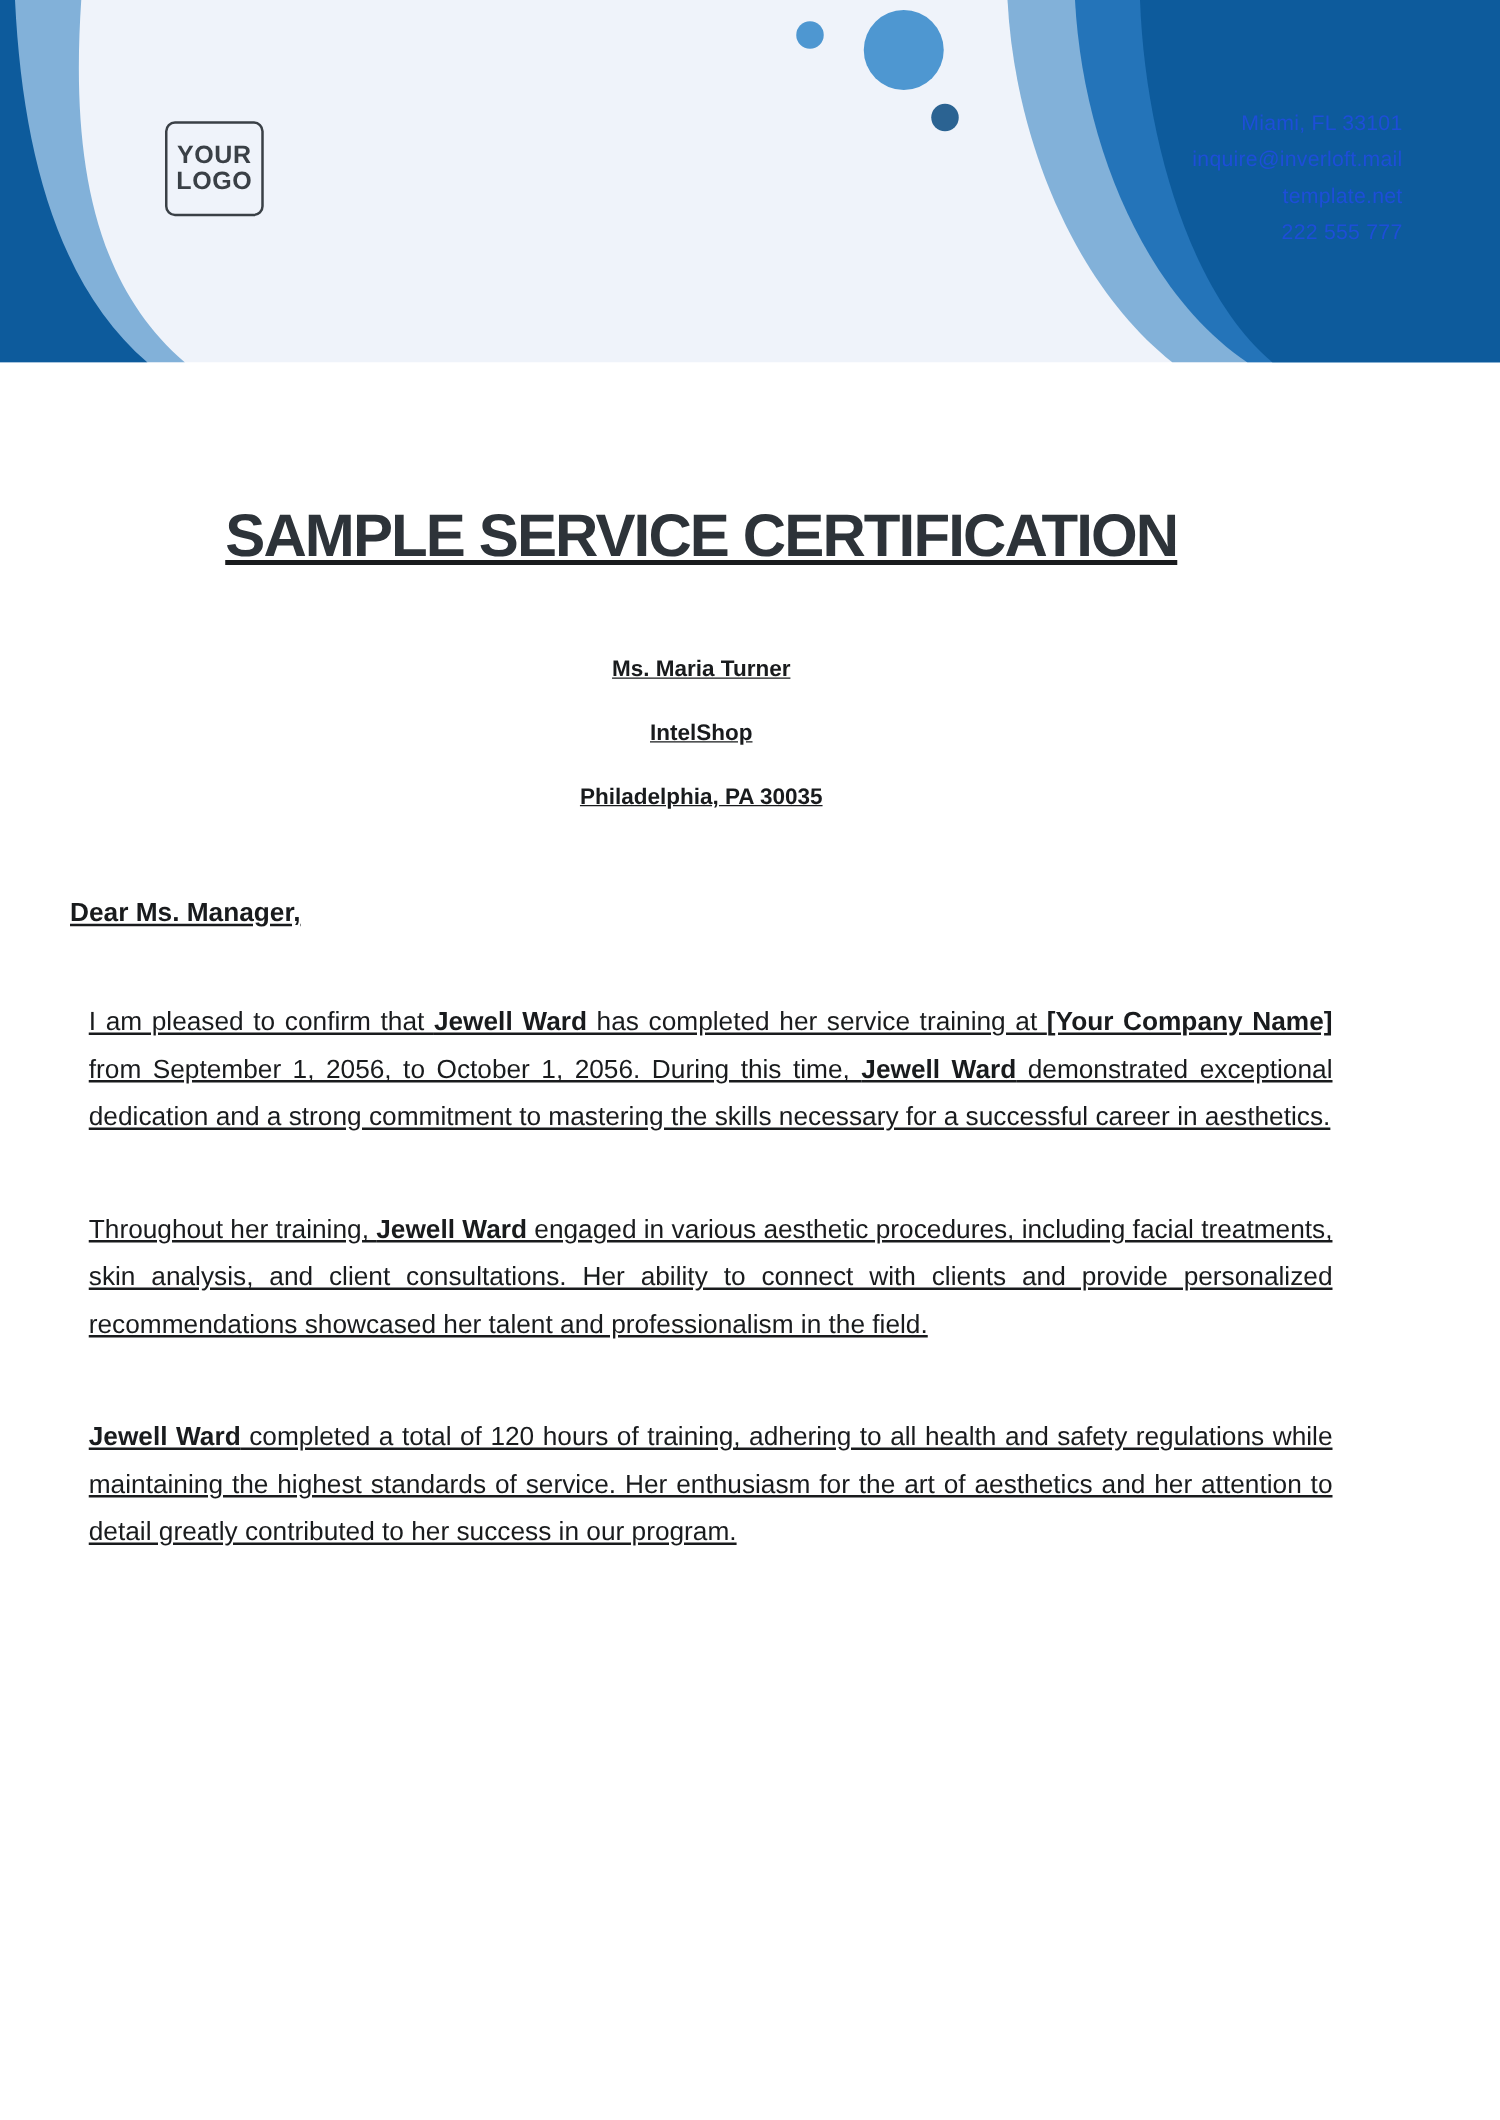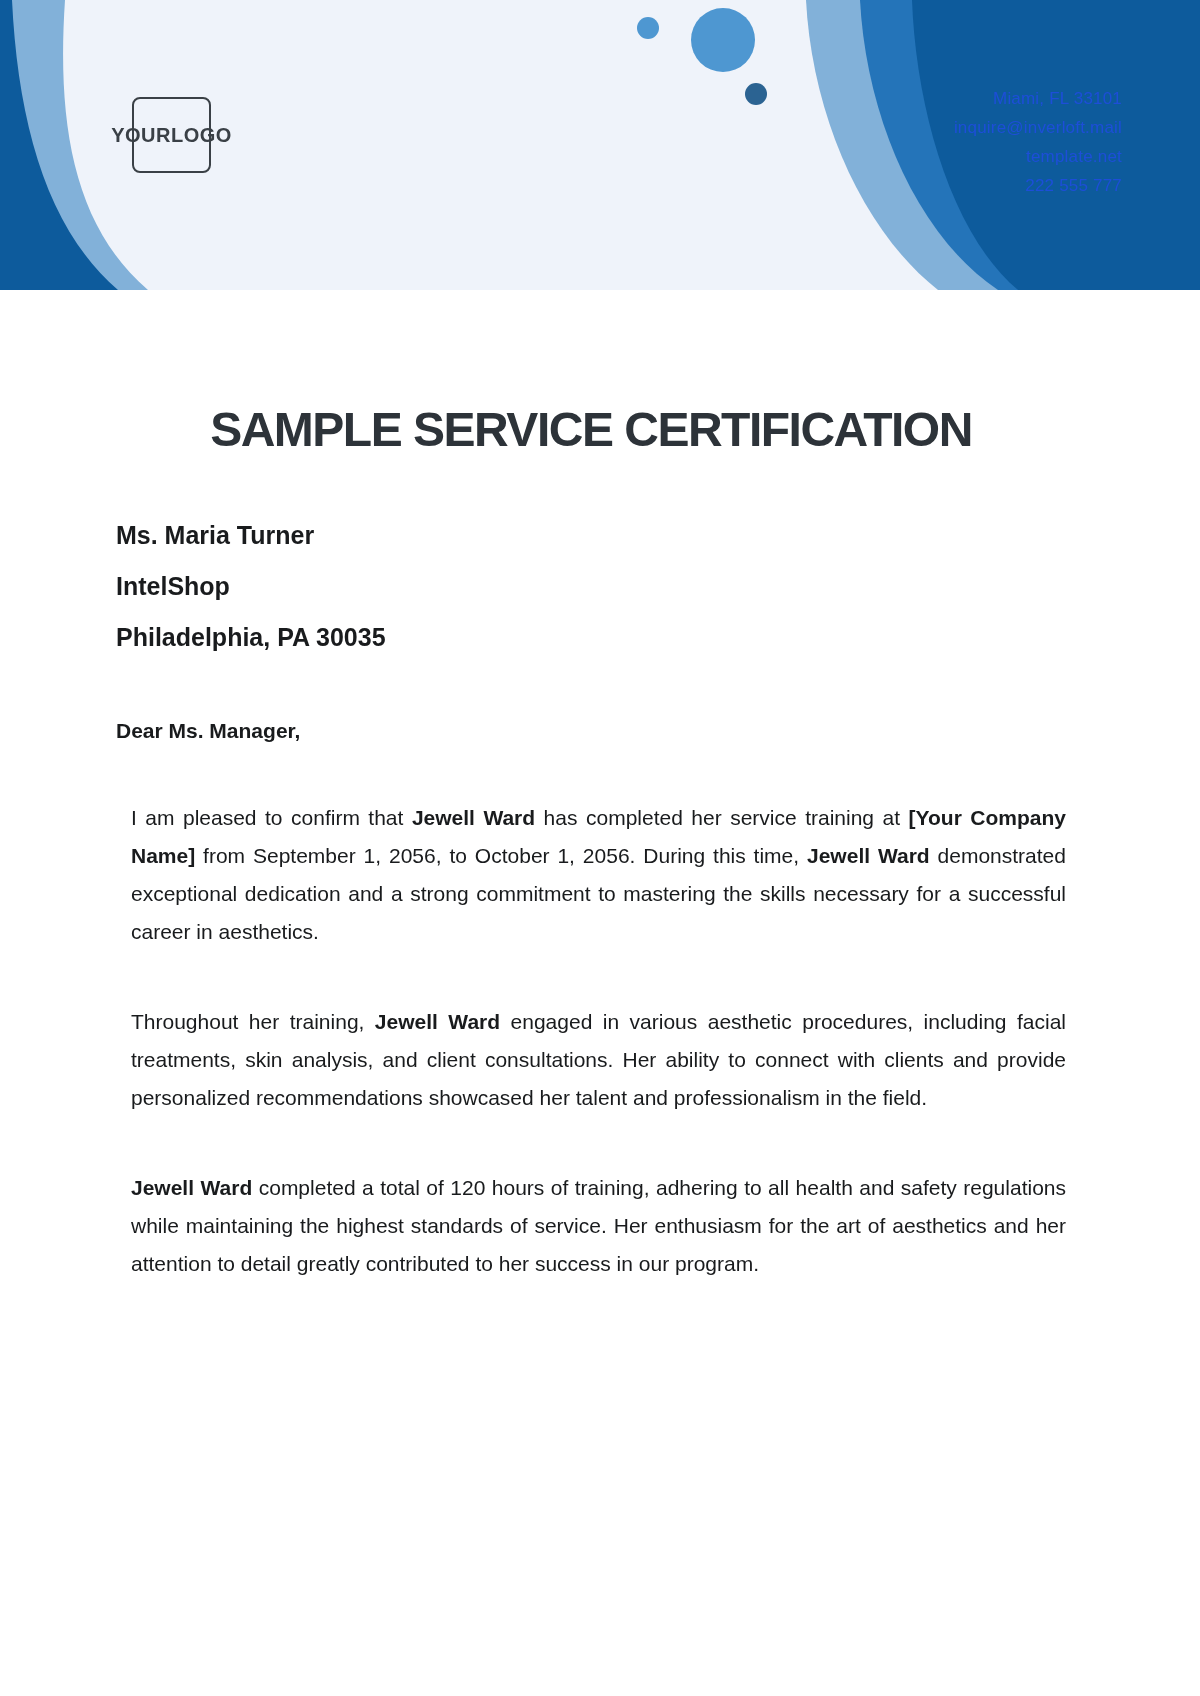--- a/index.html
+++ b/index.html
@@ -23,21 +23,21 @@
 
   .logo-box {
     position: absolute;
     left: 132px;
     top: 97px;
     width: 75px;
     height: 72px;
     border: 2px solid #3a4046;
     border-radius: 8px;
     display: flex;
-    flex-direction: row;
+    flex-direction: column;
     align-items: center;
     justify-content: center;
     font-size: 20px;
     line-height: 21px;
     font-weight: 600;
     letter-spacing: 0.5px;
     color: #3a4046;
   }
 
   .contact {
@@ -46,42 +46,44 @@
     right: 78px;
     text-align: right;
     font-size: 17px;
     line-height: 29px;
     letter-spacing: 0.2px;
     color: #1d4ed8;
   }
 
   
   .content {
-    padding: 0 134px 0 116px;
+    padding: 0 134px 0 56px;
     color: #191b1d;
+    text-decoration: underline;
   }
   .title {
     margin: 112px 0 0 0;
     text-align: center;
     font-size: 48px;
     line-height: 1.15;
     font-weight: 700;
     letter-spacing: -1.5px;
     color: #2d3339;
   }
   .date {
     margin: 70px 0 0 0;
     font-size: 21px;
     line-height: 28px;
   }
   .recipient { margin-top: 64px; }
   .recipient p {
     margin: 0 0 23px 0;
-    font-size: 25px;
+    font-size: 18px;
     line-height: 28px;
+    text-align: center;
   }
   .recipient p.bold { font-weight: 700; }
   .salutation {
     margin: 66px 0 0 0;
     font-size: 21px;
     line-height: 28px;
     font-weight: 700;
   }
   .paragraphs p.para {
     margin: 52px 0 0 15px;

